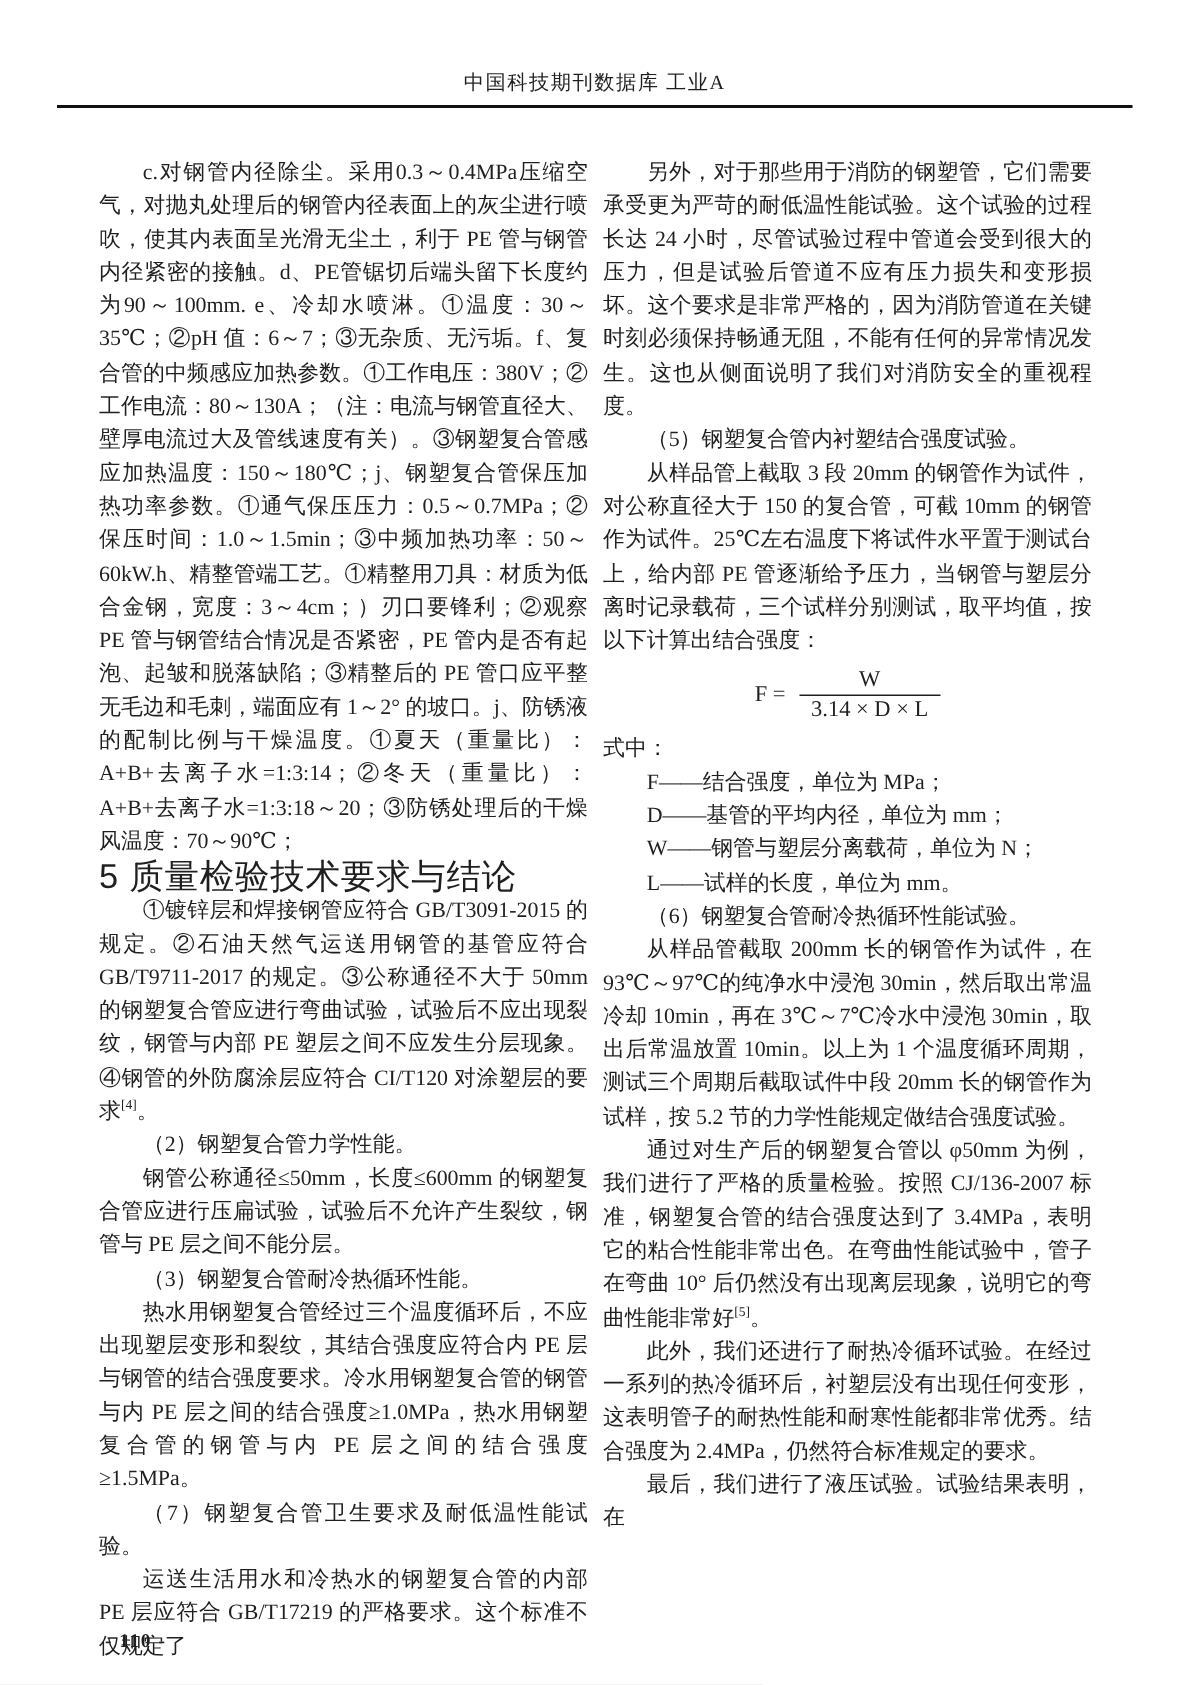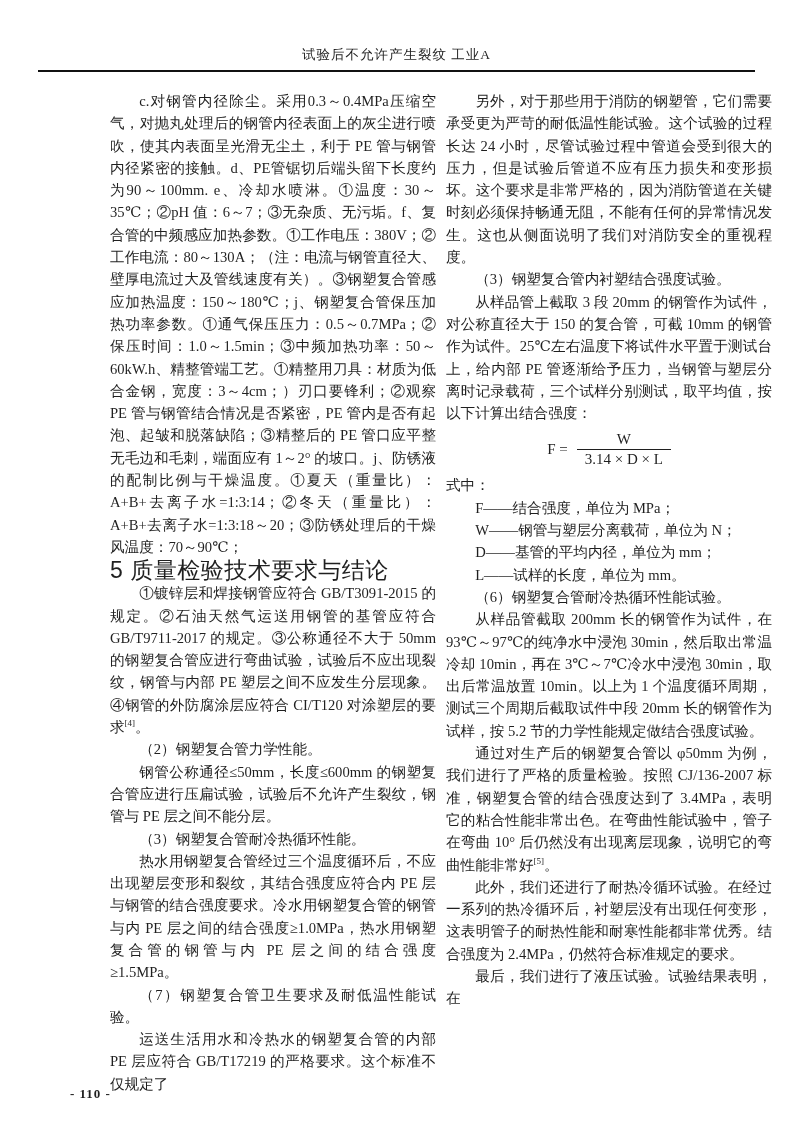--- a/index.html
+++ b/index.html
@@ -16,25 +16,24 @@
     position:absolute;
     top:46px; left:38px; right:39px;
     text-align:center;
     font-size:13.5px;
     letter-spacing:1px;
     padding-bottom:6px;
     border-bottom:2px solid #111111;
   }
   .content {
     position:absolute;
-    top:90px; left:66px;
+    top:104px; left:66px;
     width:662px;
     display:flex;
     gap:10px;
-    margin-left:44px;
   }
   .col {
     width:326px;
     font-size:14.6px;
     line-height:22.3px;
     text-align:justify;
   }
   .col p { margin:0; text-indent:2em; }
   .col p.no-indent { text-indent:0; }
   .section-heading {
@@ -67,52 +66,52 @@
     letter-spacing:1px;
     margin-top:24px;
   }
 </style>
 </head>
 <body>
 
 <div class="page">
 
   <div class="page-header">
-    <span>试验后不允许产生裂纹 工业A</span>
+    <span>中国科技期刊数据库 工业A</span>
   </div>
 
   <div class="content">
 
     <div class="col">
       <p>c.对钢管内径除尘。采用0.3～0.4MPa压缩空气，对抛丸处理后的钢管内径表面上的灰尘进行喷吹，使其内表面呈光滑无尘土，利于 PE 管与钢管内径紧密的接触。d、PE管锯切后端头留下长度约为90～100mm. e、冷却水喷淋。①温度：30～35℃；②pH 值：6～7；③无杂质、无污垢。f、复合管的中频感应加热参数。①工作电压：380V；②工作电流：80～130A；（注：电流与钢管直径大、壁厚电流过大及管线速度有关）。③钢塑复合管感应加热温度：150～180℃；j、钢塑复合管保压加热功率参数。①通气保压压力：0.5～0.7MPa；②保压时间：1.0～1.5min；③中频加热功率：50～60kW.h、精整管端工艺。①精整用刀具：材质为低合金钢，宽度：3～4cm；）刃口要锋利；②观察 PE 管与钢管结合情况是否紧密，PE 管内是否有起泡、起皱和脱落缺陷；③精整后的 PE 管口应平整无毛边和毛刺，端面应有 1～2° 的坡口。j、防锈液的配制比例与干燥温度。①夏天（重量比）：A+B+去离子水=1:3:14；②冬天（重量比）：A+B+去离子水=1:3:18～20；③防锈处理后的干燥风温度：70～90℃；</p>
       <p class="section-heading">5 质量检验技术要求与结论</p>
       <p><span>①镀锌层和焊接钢管应符合 GB/T3091-2015 的规定。②石油天然气运送用钢管的基管应符合 GB/T9711-2017 的规定。③公称通径不大于 50mm 的钢塑复合管应进行弯曲试验，试验后不应出现裂纹，钢管与内部 PE 塑层之间不应发生分层现象。④钢管的外防腐涂层应符合 CI/T120 对涂塑层的要求</span><sup class="cite">[4]</sup><span>。</span></p>
       <p>（2）钢塑复合管力学性能。</p>
       <p>钢管公称通径≤50mm，长度≤600mm 的钢塑复合管应进行压扁试验，试验后不允许产生裂纹，钢管与 PE 层之间不能分层。</p>
       <p>（3）钢塑复合管耐冷热循环性能。</p>
       <p>热水用钢塑复合管经过三个温度循环后，不应出现塑层变形和裂纹，其结合强度应符合内 PE 层与钢管的结合强度要求。冷水用钢塑复合管的钢管与内 PE 层之间的结合强度≥1.0MPa，热水用钢塑复合管的钢管与内 PE 层之间的结合强度≥1.5MPa。</p>
       <p>（7）钢塑复合管卫生要求及耐低温性能试验。</p>
       <p>运送生活用水和冷热水的钢塑复合管的内部 PE 层应符合 GB/T17219 的严格要求。这个标准不仅规定了</p>
     </div>
 
     <div class="col">
       <p>另外，对于那些用于消防的钢塑管，它们需要承受更为严苛的耐低温性能试验。这个试验的过程长达 24 小时，尽管试验过程中管道会受到很大的压力，但是试验后管道不应有压力损失和变形损坏。这个要求是非常严格的，因为消防管道在关键时刻必须保持畅通无阻，不能有任何的异常情况发生。这也从侧面说明了我们对消防安全的重视程度。</p>
-      <p>（3）钢塑复合管内衬塑结合强度试验。</p>
+      <p>（5）钢塑复合管内衬塑结合强度试验。</p>
       <p>从样品管上截取 3 段 20mm 的钢管作为试件，对公称直径大于 150 的复合管，可截 10mm 的钢管作为试件。25℃左右温度下将试件水平置于测试台上，给内部 PE 管逐渐给予压力，当钢管与塑层分离时记录载荷，三个试样分别测试，取平均值，按以下计算出结合强度：</p>
       <div class="formula-block">
         <span>F =</span>
         <span class="frac">
           <span class="num">W</span>
           <span class="den">3.14 × D × L</span>
         </span>
       </div>
       <p class="no-indent">式中：</p>
       <p>F——结合强度，单位为 MPa；</p>
+      <p>D——基管的平均内径，单位为 mm；</p>
       <p>W——钢管与塑层分离载荷，单位为 N；</p>
-      <p>D——基管的平均内径，单位为 mm；</p>
       <p>L——试样的长度，单位为 mm。</p>
       <p>（6）钢塑复合管耐冷热循环性能试验。</p>
       <p>从样品管截取 200mm 长的钢管作为试件，在 93℃～97℃的纯净水中浸泡 30min，然后取出常温冷却 10min，再在 3℃～7℃冷水中浸泡 30min，取出后常温放置 10min。以上为 1 个温度循环周期，测试三个周期后截取试件中段 20mm 长的钢管作为试样，按 5.2 节的力学性能规定做结合强度试验。</p>
       <p><span>通过对生产后的钢塑复合管以 φ50mm 为例，我们进行了严格的质量检验。按照 CJ/136-2007 标准，钢塑复合管的结合强度达到了 3.4MPa，表明它的粘合性能非常出色。在弯曲性能试验中，管子在弯曲 10° 后仍然没有出现离层现象，说明它的弯曲性能非常好</span><sup class="cite">[5]</sup><span>。</span></p>
       <p>此外，我们还进行了耐热冷循环试验。在经过一系列的热冷循环后，衬塑层没有出现任何变形，这表明管子的耐热性能和耐寒性能都非常优秀。结合强度为 2.4MPa，仍然符合标准规定的要求。</p>
       <p>最后，我们进行了液压试验。试验结果表明，在</p>
     </div>
 
   </div>
 

